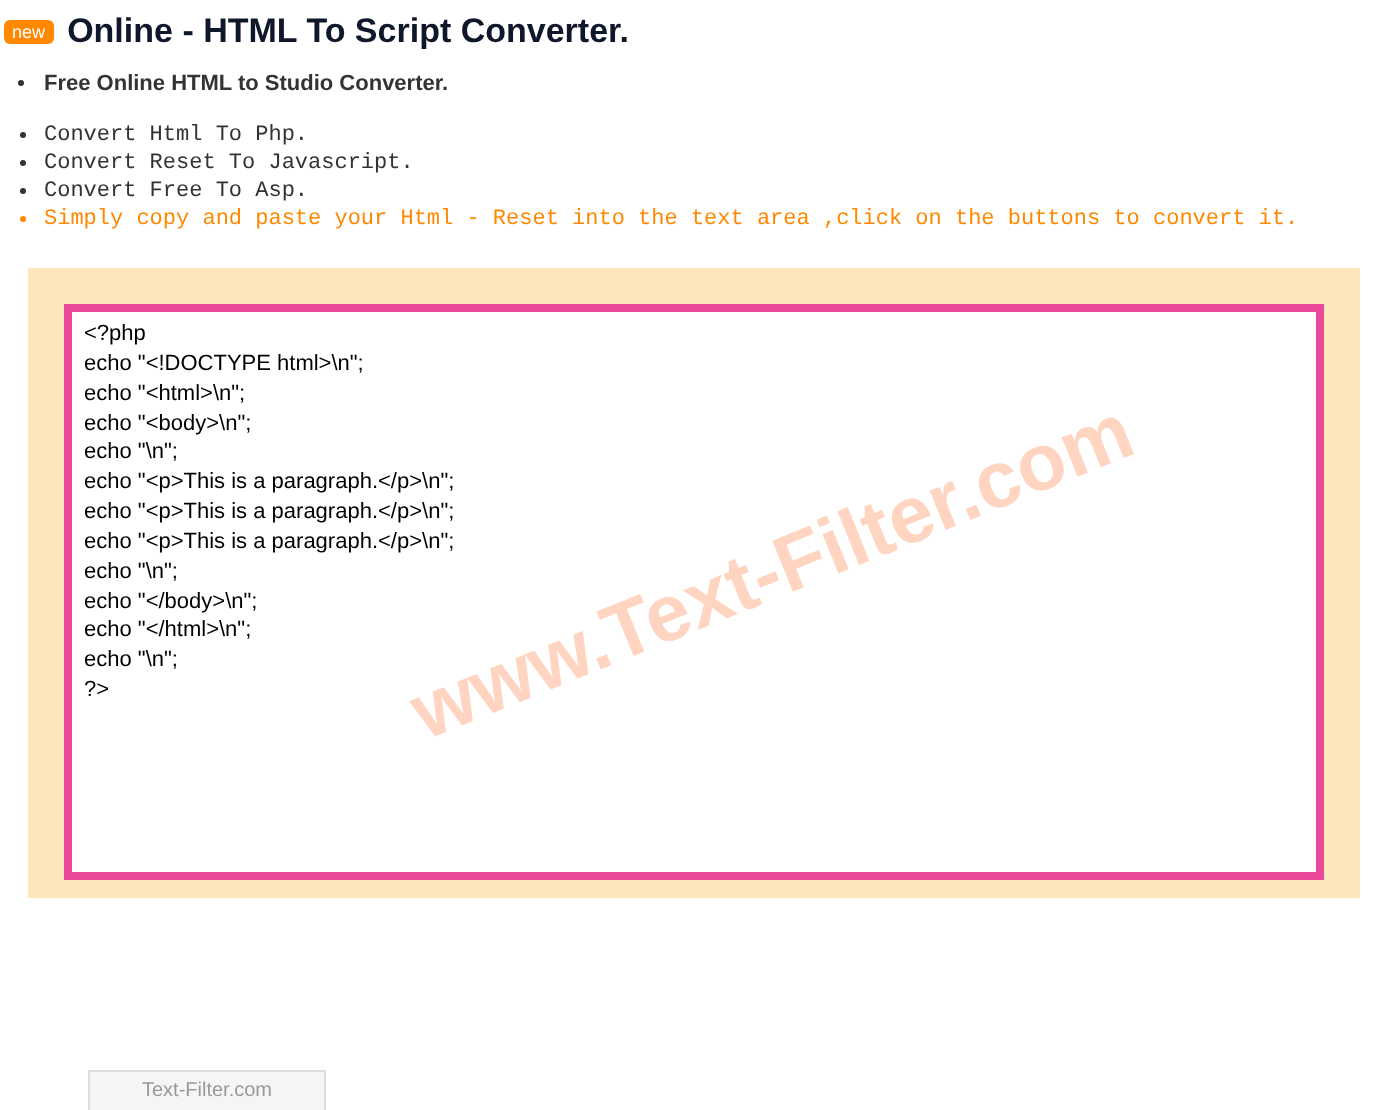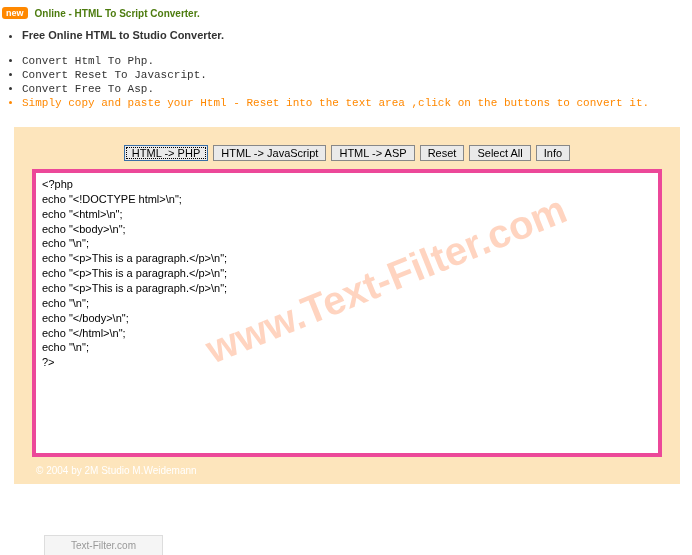--- a/index.html
+++ b/index.html
@@ -13,30 +13,30 @@
       position: relative;
     }
     .header {
       padding: 6px 2px 4px 2px;
     }
     .new-badge {
       display: inline-block;
       background: #ff8800;
       color: #ffffff;
       font-size: 9px;
-      font-weight: bold;
+      font-weight: normal;
       padding: 1px 4px;
       border-radius: 3px;
       margin-right: 4px;
       vertical-align: middle;
     }
     .title {
-      color: #4d7c0f;
+      color: #0f172a;
       font-weight: bold;
-      font-size: 10px;
+      font-size: 17px;
       vertical-align: middle;
     }
     .intro {
       padding: 6px 2px 2px 22px;
     }
     .intro li {
       color: #333333;
       font-weight: bold;
       font-size: 11px;
       margin-bottom: 2px;
@@ -131,38 +131,29 @@
 </ul>
 
 <ul class="bullets">
   <li>Convert Html To Php.</li>
   <li>Convert Reset To Javascript.</li>
   <li>Convert Free To Asp.</li>
   <li class="highlight">Simply copy and paste your Html - Reset into the text area ,click on the buttons to convert it.</li>
 </ul>
 
 <div class="panel">
-  <div class="toolbar">
-    <button class="active">HTML -&gt; PHP</button>
-    <button>HTML -&gt; JavaScript</button>
-    <button>HTML -&gt; ASP</button>
-    <button>Reset</button>
-    <button>Select All</button>
-    <button>Info</button>
-  </div>
   <textarea class="editor" style="">&lt;?php
 echo "&lt;!DOCTYPE html&gt;\n";
 echo "&lt;html&gt;\n";
 echo "&lt;body&gt;\n";
 echo "\n";
 echo "&lt;p&gt;This is a paragraph.&lt;/p&gt;\n";
 echo "&lt;p&gt;This is a paragraph.&lt;/p&gt;\n";
 echo "&lt;p&gt;This is a paragraph.&lt;/p&gt;\n";
 echo "\n";
 echo "&lt;/body&gt;\n";
 echo "&lt;/html&gt;\n";
 echo "\n";
 ?&gt;</textarea>
   <div class="watermark">www.Text-Filter.com</div>
-  <div class="footer">© 2004 by 2M Studio M.Weidemann</div>
 </div>
 
 <div class="footer-tab">Text-Filter.com</div>
 
 </body></html>

